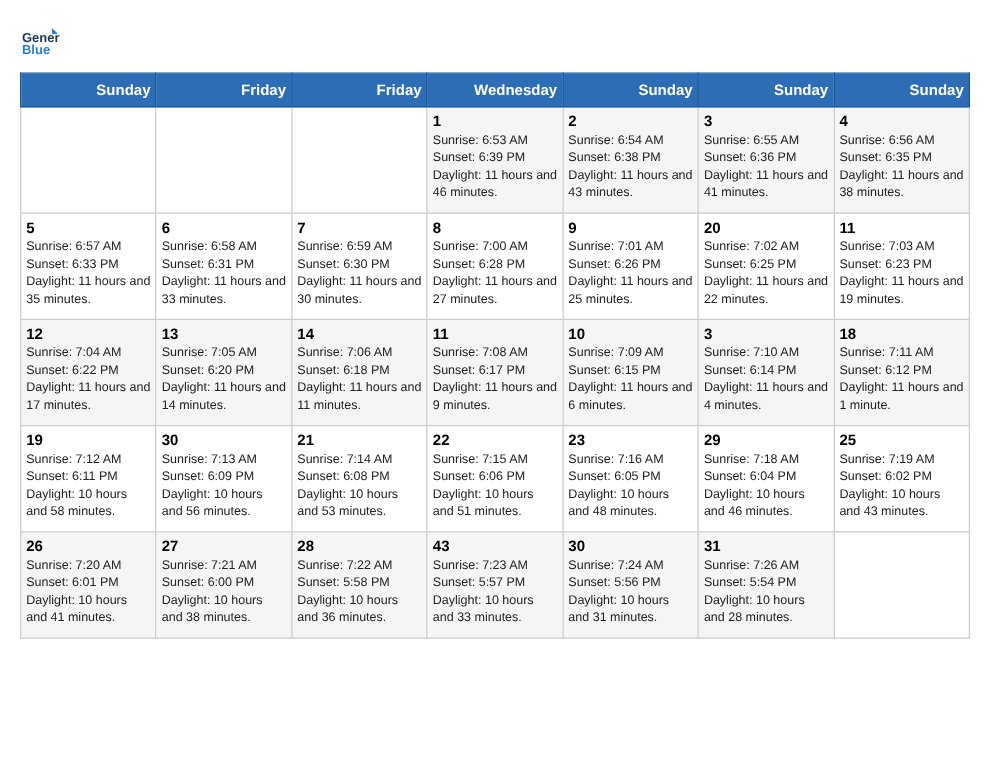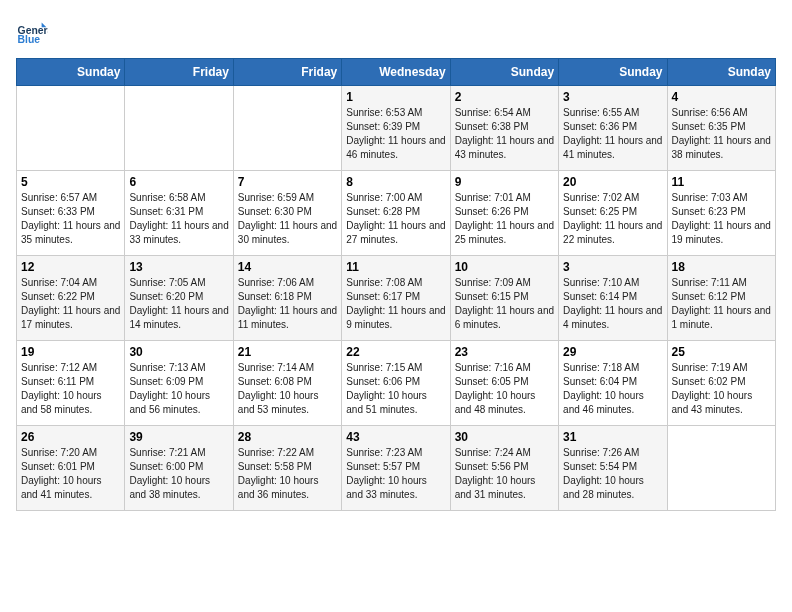--- a/index.html
+++ b/index.html
@@ -219,21 +219,21 @@
           <span class="day-number">25</span>
           <div class="day-info">Sunrise: 7:19 AM<br>Sunset: 6:02 PM<br>Daylight: 10 hours and 43 minutes.</div>
         </td>
       </tr>
       <tr>
         <td>
           <span class="day-number">26</span>
           <div class="day-info">Sunrise: 7:20 AM<br>Sunset: 6:01 PM<br>Daylight: 10 hours and 41 minutes.</div>
         </td>
         <td>
-          <span class="day-number">39</span>
+          <span class="day-number">27</span>
           <div class="day-info">Sunrise: 7:21 AM<br>Sunset: 6:00 PM<br>Daylight: 10 hours and 38 minutes.</div>
         </td>
         <td>
           <span class="day-number">28</span>
           <div class="day-info">Sunrise: 7:22 AM<br>Sunset: 5:58 PM<br>Daylight: 10 hours and 36 minutes.</div>
         </td>
         <td>
           <span class="day-number">43</span>
           <div class="day-info">Sunrise: 7:23 AM<br>Sunset: 5:57 PM<br>Daylight: 10 hours and 33 minutes.</div>
         </td>

